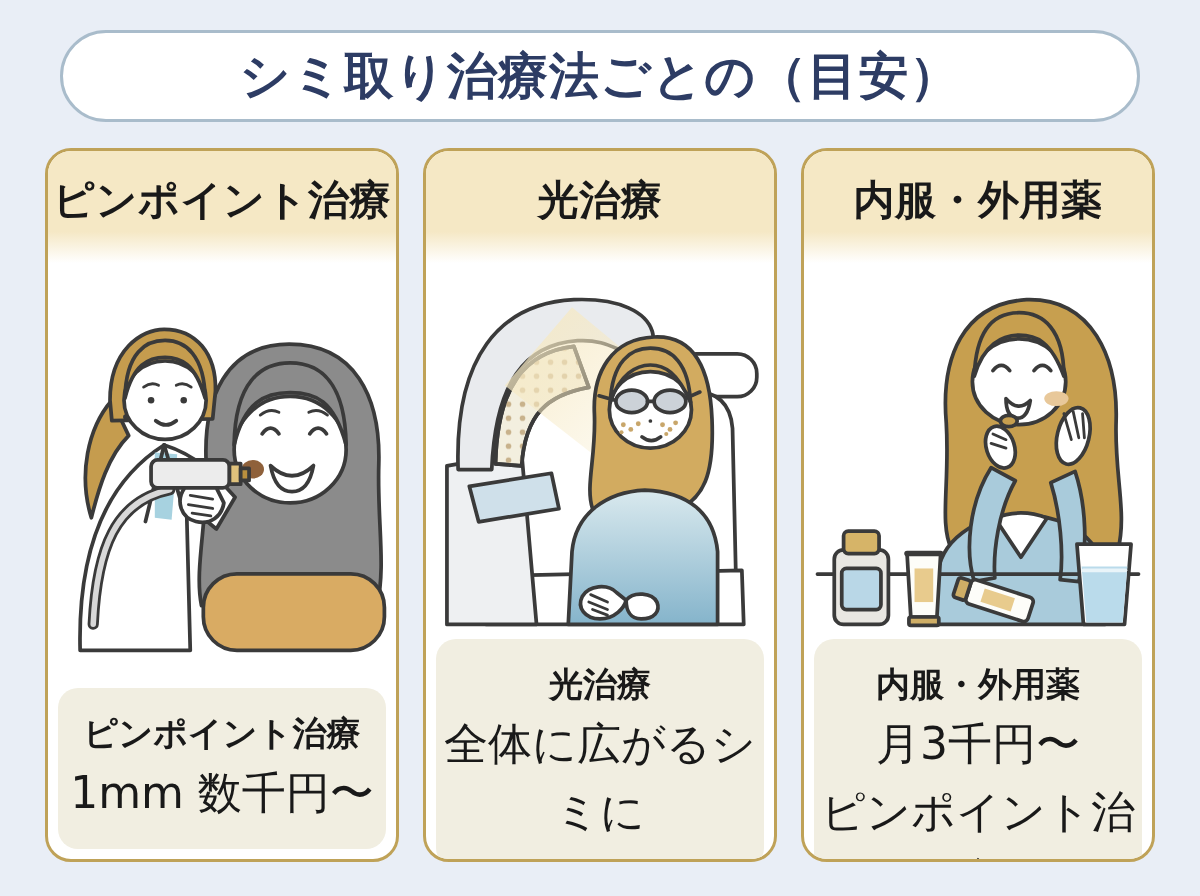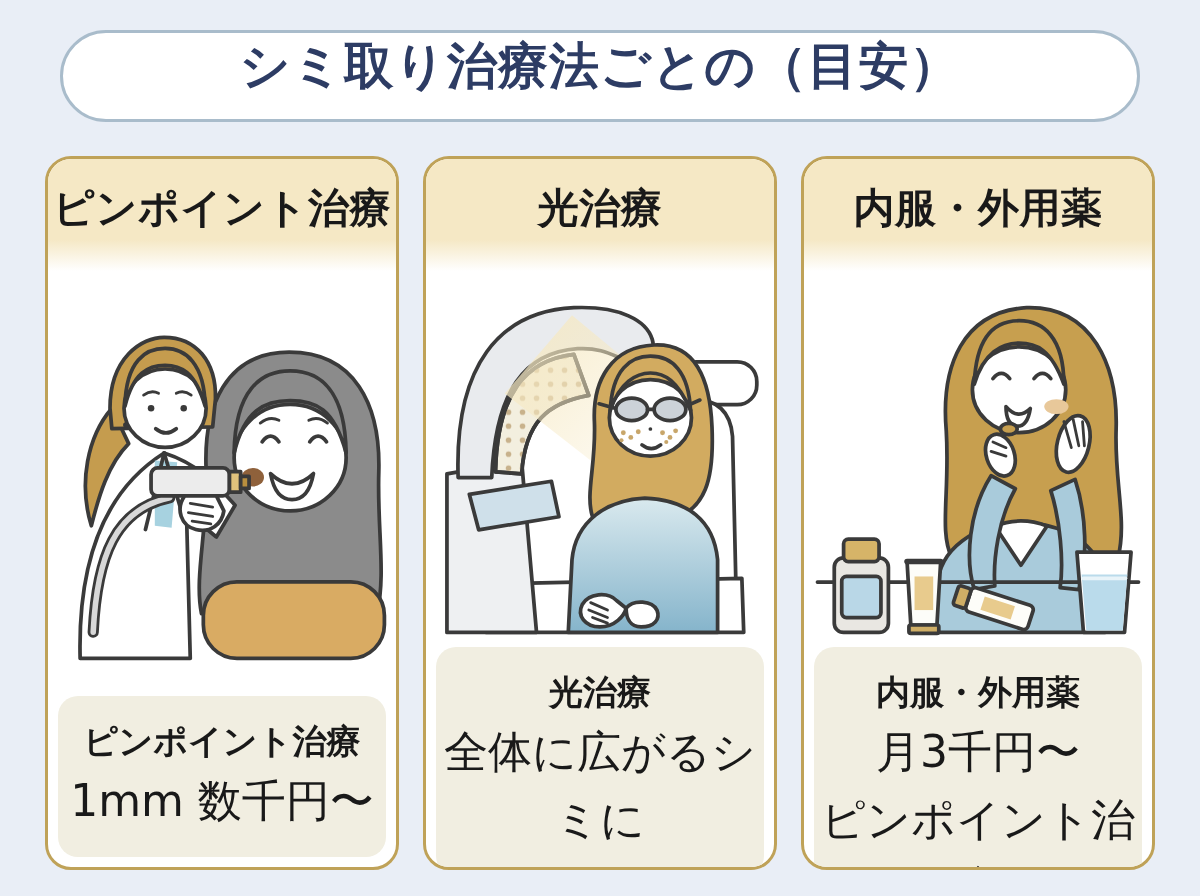--- a/index.html
+++ b/index.html
@@ -10,29 +10,29 @@
     overflow:hidden;
   }
   .page { width:1200px; height:896px; background:#e9eef6; padding:30px 24px 0; }
 
   
   .title-bar {
     width:1080px; height:92px; margin:0 auto;
     background:#ffffff;
     border:3px solid #a9bccb;
     border-radius:48px;
-    display:flex; align-items:flex-start; justify-content:center;
+    display:flex; align-items:center; justify-content:center;
     font-family:"DejaVu Serif","Liberation Serif",serif;
     font-weight:bold; font-size:50px; letter-spacing:1px;
     color:#2d3c64; white-space:nowrap;
   }
   .title-gold { color:#b2913d; }
 
   
-  .cards { width:1110px; margin:34px auto 0; display:flex; gap:24px; }
+  .cards { width:1110px; margin:26px auto 0; display:flex; gap:24px; }
   .card {
     flex:1; height:714px;
     background:#ffffff;
     border:3px solid #bfa258;
     border-radius:26px;
     display:flex; flex-direction:column;
     overflow:hidden;
   }
   .card-header {
     height:112px; flex:0 0 auto;

